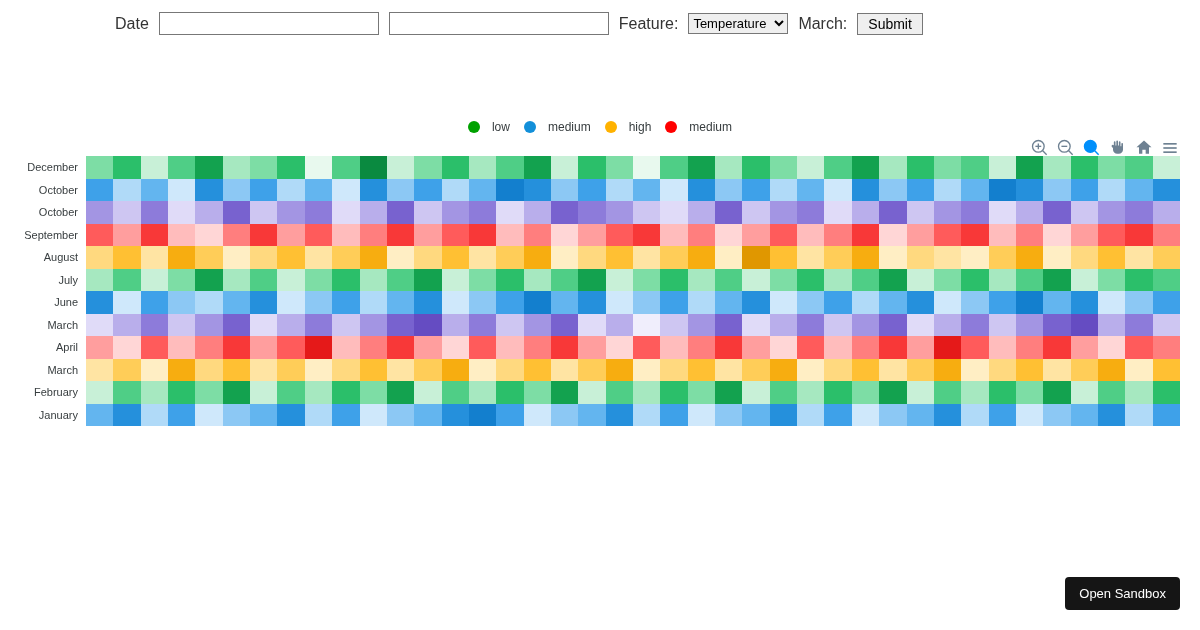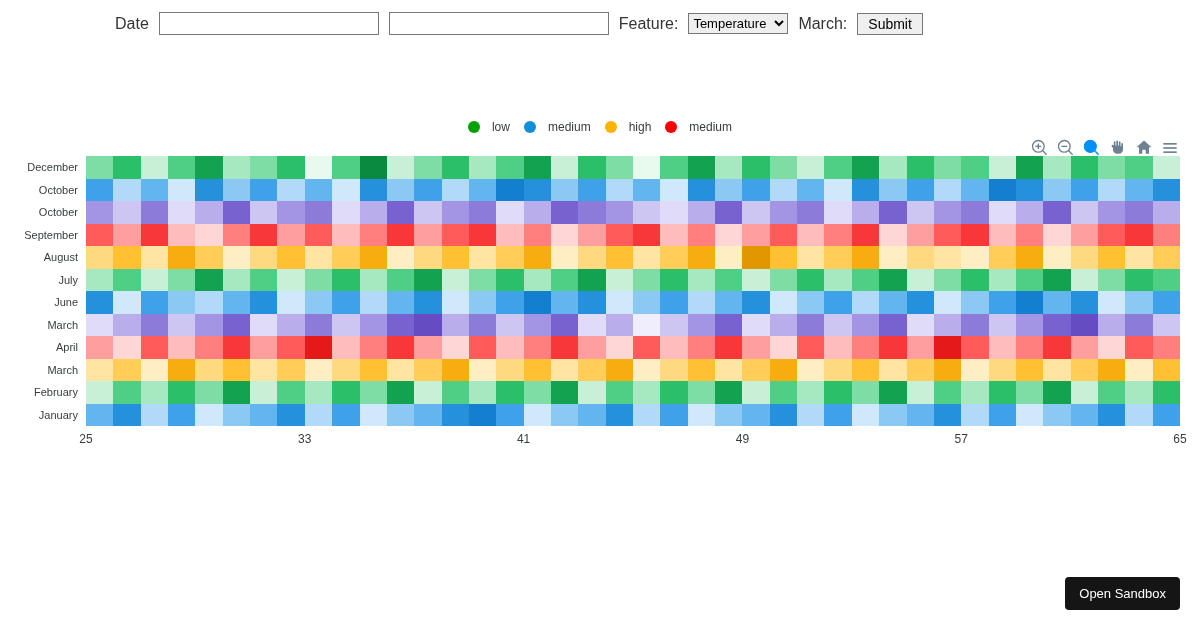--- a/index.html
+++ b/index.html
@@ -720,23 +720,15 @@
           <div class="cell" style="background: rgb(62, 161, 233);"></div>
           <div class="cell" style="background: rgb(207, 232, 251);"></div>
           <div class="cell" style="background: rgb(140, 200, 244);"></div>
           <div class="cell" style="background: rgb(99, 181, 239);"></div>
           <div class="cell" style="background: rgb(37, 144, 220);"></div>
           <div class="cell" style="background: rgb(176, 218, 248);"></div>
           <div class="cell" style="background: rgb(62, 161, 233);"></div>
         </div>
       </div>
   </div>
-  <div class="xaxis" id="xaxis">
-      <span style="left: 0px;">25</span>
-      <span style="left: 218.8px;">33</span>
-      <span style="left: 437.6px;">41</span>
-      <span style="left: 656.4px;">49</span>
-      <span style="left: 875.2px;">57</span>
-      <span style="left: 1094px;">65</span>
-    </div>
 </div>
 
 <button class="sandbox-btn">Open Sandbox</button>
 
 </body></html>

